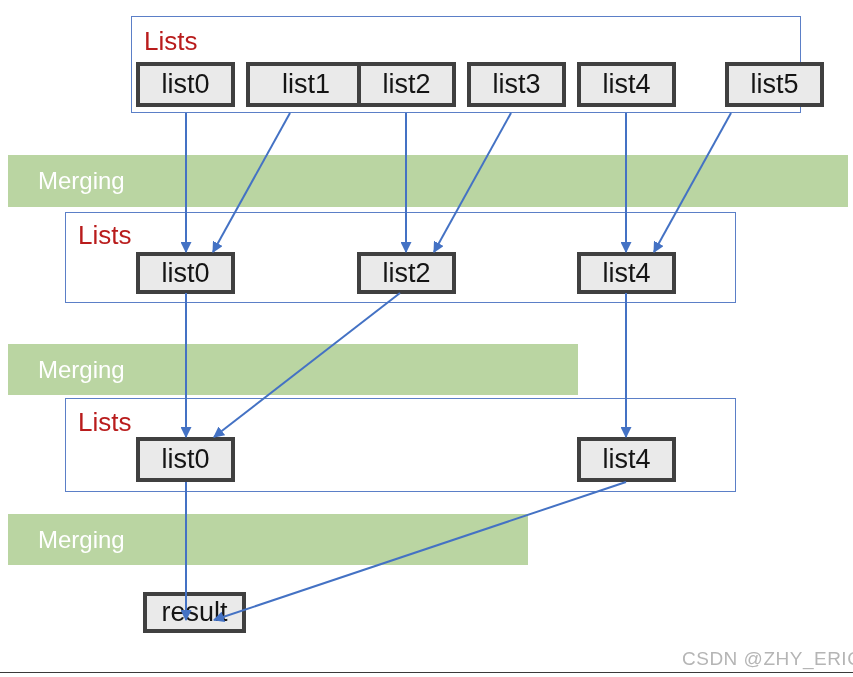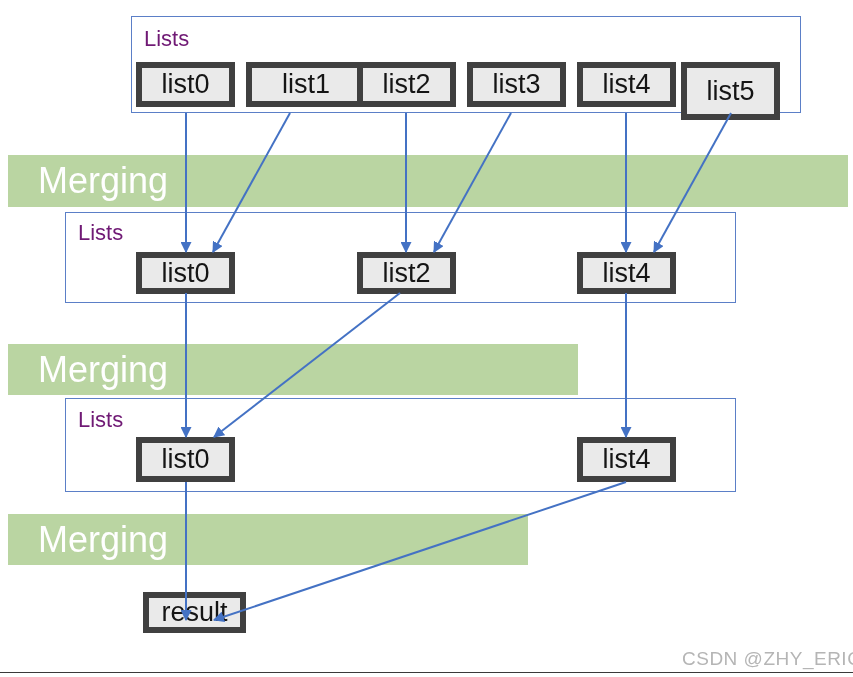--- a/index.html
+++ b/index.html
@@ -31,53 +31,53 @@
   
   .lists-group {
     position: absolute;
     box-sizing: border-box;
     border: 1.5px solid #5b7fc7;
     background: transparent;
     z-index: 2;
   }
   .lists-label {
     position: absolute;
-    font-size: 22px;
-    color: #701a75;
+    font-size: 26px;
+    color: #b91c1c;
     line-height: 1;
     white-space: nowrap;
     z-index: 3;
   }
   
   .node {
     position: absolute;
     box-sizing: border-box;
     background: #eaeaea;
-    border: 6px solid #404040;
+    border: 4px solid #404040;
     display: flex;
     align-items: center;
     justify-content: center;
     font-size: 27px;
     color: #151515;
     line-height: 1;
     z-index: 4;
     white-space: nowrap;
   }
   
   .merge-band {
     position: absolute;
     background: #bad5a2;
     z-index: 3;
   }
   .merge-band-label {
     position: absolute;
     left: 30px;
     top: 50%;
     transform: translateY(-50%);
-    font-size: 36px;
+    font-size: 24px;
     color: #ffffff;
     line-height: 1;
     white-space: nowrap;
   }
   
   .watermark {
     position: absolute;
     font-size: 19px;
     color: #b5b5b5;
     letter-spacing: 0.5px;
@@ -124,21 +124,21 @@
   </svg>
 
   <div class="lists-group" style="left:131px; top:16px; width:670px; height:97px;"></div>
   <div class="lists-label" style="left:144px; top:28px;">Lists</div>
 
   <div class="node" style="left:136px; top:62px; width:99px; height:45px;">list0</div>
   <div class="node" style="left:246px; top:62px; width:120px; height:45px;">list1</div>
   <div class="node" style="left:357px; top:62px; width:99px; height:45px;">list2</div>
   <div class="node" style="left:467px; top:62px; width:99px; height:45px;">list3</div>
   <div class="node" style="left:577px; top:62px; width:99px; height:45px;">list4</div>
-  <div class="node" style="left:681px; top:62px; width:99px; height:58px;">list5</div>
+  <div class="node" style="left:725px; top:62px; width:99px; height:45px;">list5</div>
 
   <div class="merge-band" style="left:8px; top:155px; width:840px; height:52px;">
     <span class="merge-band-label">Merging</span>
   </div>
 
   <div class="lists-group" style="left:65px; top:212px; width:671px; height:91px;"></div>
   <div class="lists-label" style="left:78px; top:222px;">Lists</div>
 
   <div class="node" style="left:136px; top:252px; width:99px; height:42px;">list0</div>
   <div class="node" style="left:357px; top:252px; width:99px; height:42px;">list2</div>

